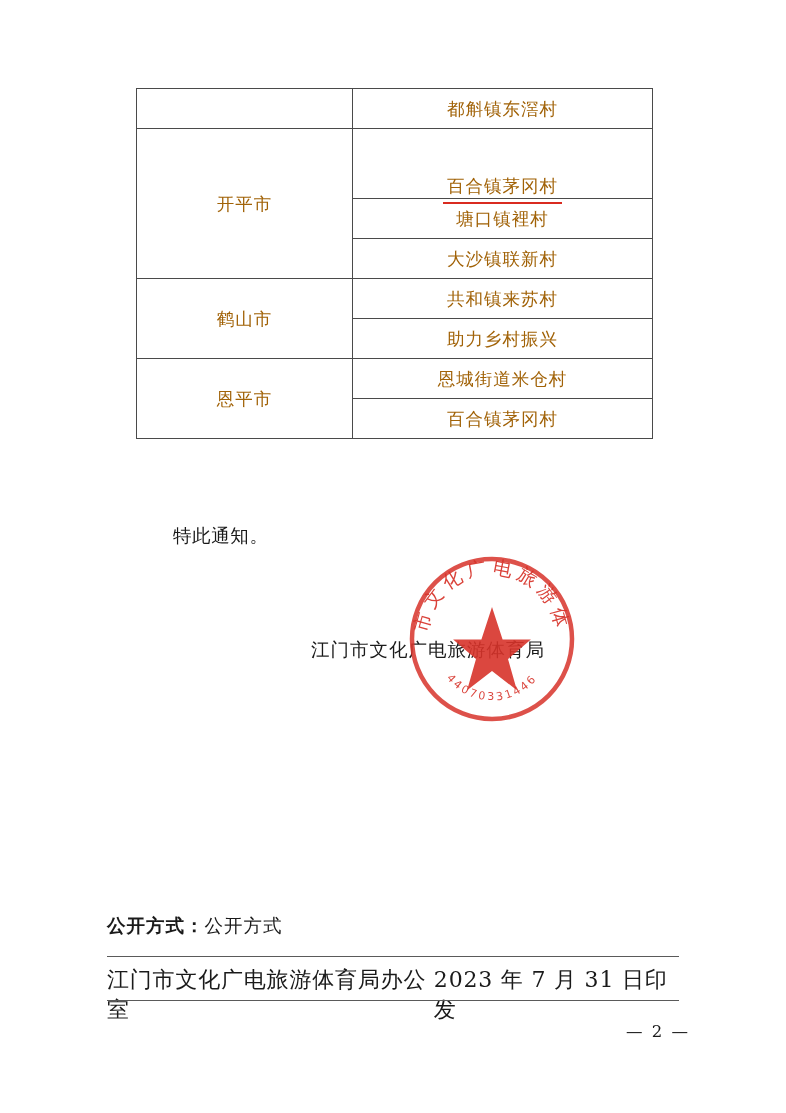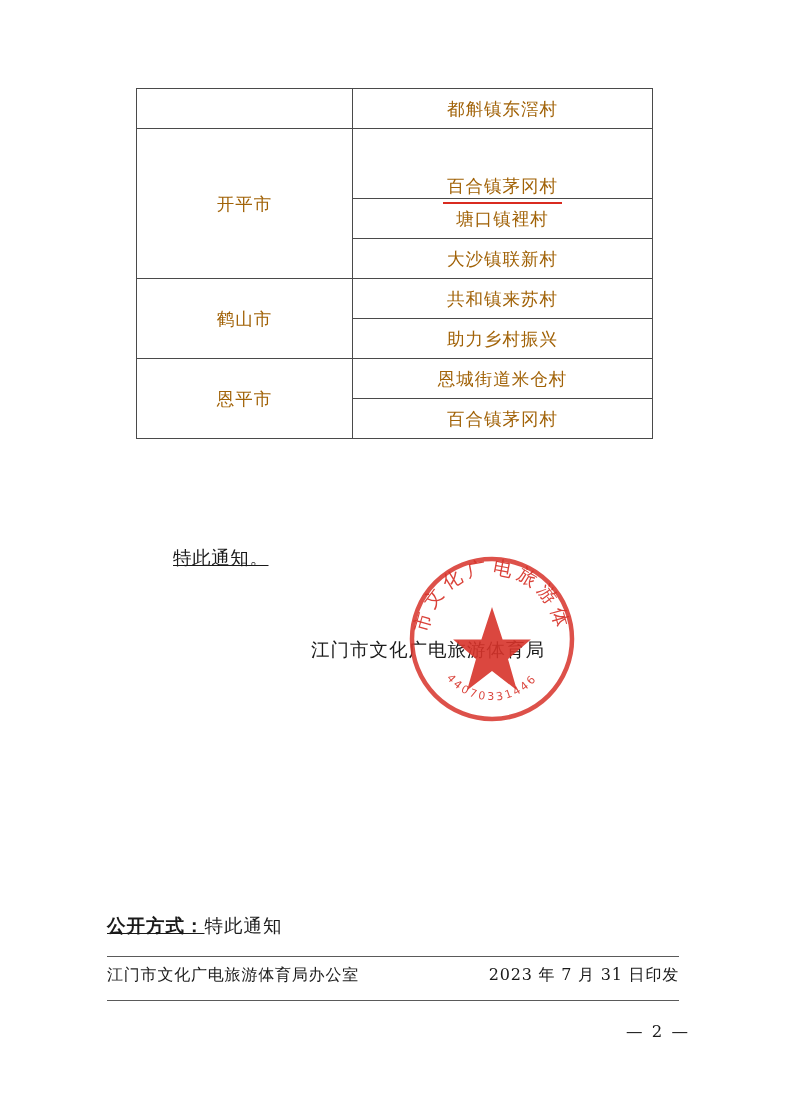--- a/index.html
+++ b/index.html
@@ -65,21 +65,21 @@
     position: absolute;
     width: 514px;
     left: 136px;
     font-size: 18.5px;
     line-height: 35px;
     text-align: justify;
     text-justify: inter-ideograph;
     letter-spacing: 0.6px;
   }
   #para1 { top: 402px; text-indent: 37px; }
-  #para2 { top: 540px; text-indent: 37px; text-decoration: underline; }
+  #para2 { top: 518px; text-indent: 37px; }
 
   
   .sign-block {
     position: absolute;
     left: 136px;
     top: 632px;
     width: 514px;
     text-align: center;
   }
   .sign-line {
@@ -103,38 +103,37 @@
   
   .footer-disclosure {
     position: absolute;
     left: 107px;
     top: 913px;
     font-size: 18.5px;
     letter-spacing: 1px;
   }
   .footer-disclosure .label {
     font-weight: bold;
-    text-decoration: underline;
   }
   .footer-rule-top {
     position: absolute;
     left: 107px;
     top: 956px;
     width: 572px;
     height: 1px;
     background: #5a5a5a;
   }
   .footer-row {
     position: absolute;
     left: 107px;
     top: 965px;
     width: 572px;
     display: flex;
     justify-content: space-between;
-    font-size: 16px;
+    font-size: 22px;
     letter-spacing: 0.8px;
   }
   .footer-rule-bottom {
     position: absolute;
     left: 107px;
     top: 1000px;
     width: 572px;
     height: 1px;
     background: #5a5a5a;
   }
@@ -207,21 +206,21 @@
       <text font-family="DejaVu Serif, Liberation Serif, serif" font-size="19" fill="#d7332a" letter-spacing="5" opacity="0.92">
         <textPath href="#sealArcTop" startOffset="50%" text-anchor="middle">江门市文化广电旅游体育局</textPath>
       </text>
       <text font-family="DejaVu Sans, Liberation Sans, sans-serif" font-size="11" fill="#d7332a" letter-spacing="2.5" opacity="0.9">
         <textPath href="#sealArcBottom" startOffset="50%" text-anchor="middle">1440703314465</textPath>
       </text>
     </svg>
   </div>
 
   <div class="footer-disclosure">
-    <span class="label">公开方式：</span><span>特此通知</span>
+    <span class="label">公开方式：</span><span>公开方式</span>
   </div>
 
   <div class="footer-rule-top"></div>
 
   <div class="footer-row">
     <span>江门市文化广电旅游体育局办公室</span>
     <span>2023 年 7 月 31 日印发</span>
   </div>
 
   <div class="footer-rule-bottom"></div>

